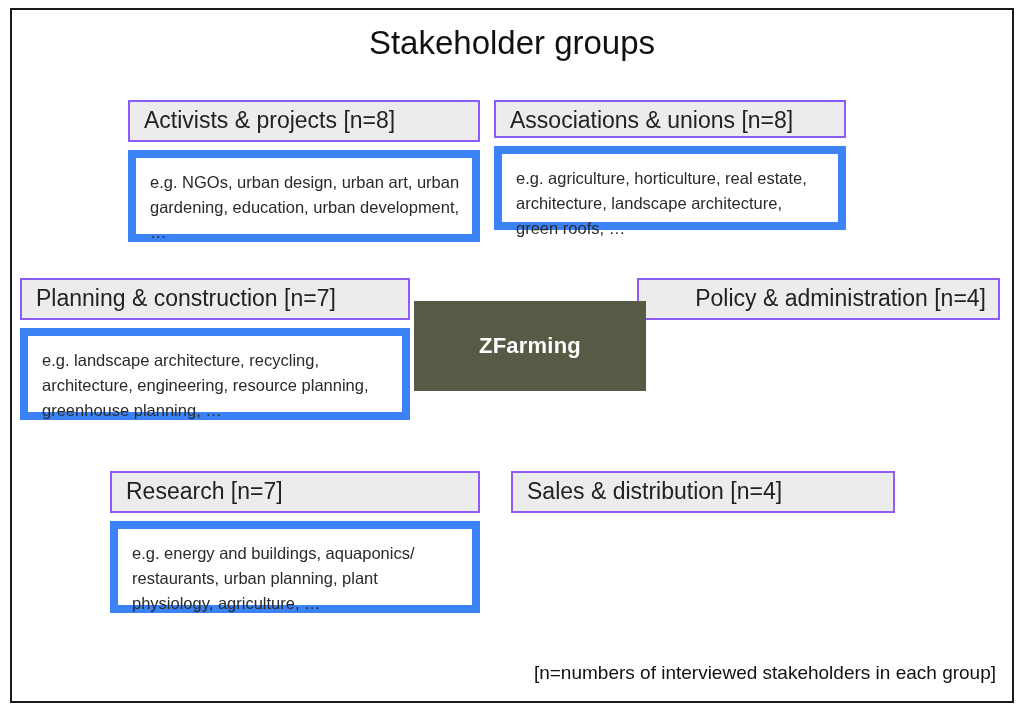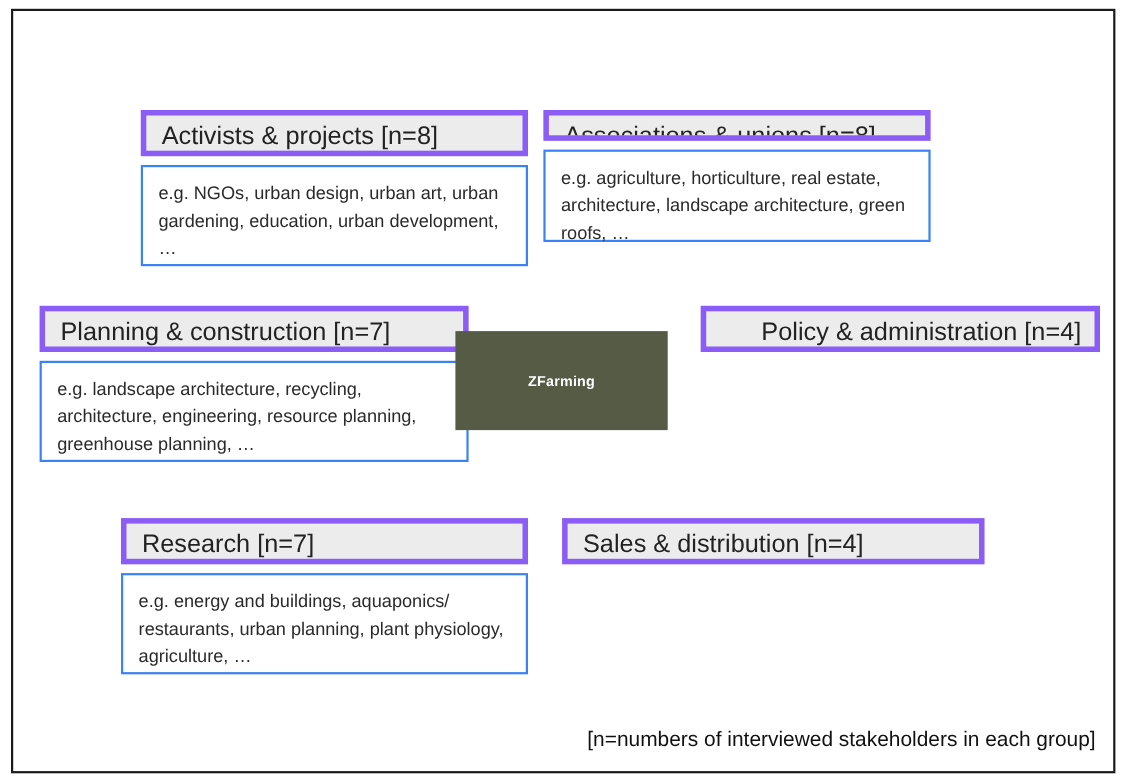--- a/index.html
+++ b/index.html
@@ -44,50 +44,50 @@
   }
 
   
   .group {
     position: absolute;
   }
 
   .group-header {
     box-sizing: border-box;
     background: #ececec;
-    border: 5px solid #8b5cf6;
+    border: 2px solid #8b5cf6;
     color: #222222;
     font-size: 23px;
     line-height: 1;
     padding: 7px 12px 9px 14px;
     white-space: nowrap;
     overflow: hidden;
   }
 
   .group-body {
     box-sizing: border-box;
     background: #ffffff;
-    border: 2px solid #3b82f6;
+    border: 8px solid #3b82f6;
     color: #2a2a2a;
     font-size: 16.5px;
     line-height: 1.52;
     padding: 12px 12px 10px 14px;
     margin-top: 8px;
   }
 
   
   .center-node {
     position: absolute;
     left: 414px;
     top: 301px;
-    width: 193px;
+    width: 232px;
     height: 90px;
     background: #555b44;
     color: #ffffff;
-    font-size: 13px;
+    font-size: 22px;
     font-weight: bold;
     display: flex;
     align-items: center;
     justify-content: center;
     letter-spacing: 0.2px;
   }
 
   .footnote {
     position: absolute;
     right: 28px;
@@ -96,24 +96,24 @@
     color: #111111;
     white-space: nowrap;
   }
 
   
   #grp-activists      { left: 128px; top: 100px; width: 352px; }
   #grp-activists .group-header { height: 42px; }
   #grp-activists .group-body   { height: 92px; }
 
   #grp-associations   { left: 494px; top: 100px; width: 352px; }
-  #grp-associations .group-header { height: 28px; }
+  #grp-associations .group-header { height: 38px; }
   #grp-associations .group-body   { height: 84px; }
 
-  #grp-planning       { left: 36px;  top: 278px; width: 390px; }
+  #grp-planning       { left: 20px;  top: 278px; width: 390px; }
   #grp-planning .group-header { height: 42px; }
   #grp-planning .group-body   { height: 92px; }
 
   #grp-policy         { left: 637px; top: 278px; width: 363px; }
   #grp-policy .group-header { height: 42px; text-align: right; }
   #grp-policy .group-body   { height: 118px; }
 
   #grp-research       { left: 110px; top: 471px; width: 370px; }
   #grp-research .group-header { height: 42px; }
   #grp-research .group-body   { height: 92px; }
@@ -122,20 +122,21 @@
   #grp-sales .group-header { height: 42px; }
   #grp-sales .group-body   { height: 92px; }
 </style>
 </head>
 <body>
 
 <div id="figure">
 
   <div class="outer-frame"></div>
 
+  <div class="figure-title">Stakeholder groups</div>
 
   <div class="group" id="grp-activists">
     <div class="group-header">Activists &amp; projects [n=8]</div>
     <div class="group-body">e.g. NGOs, urban design, urban art, urban gardening, education, urban development, …</div>
   </div>
 
   <div class="group" id="grp-associations">
     <div class="group-header">Associations &amp; unions [n=8]</div>
     <div class="group-body">e.g. agriculture, horticulture, real estate, architecture, landscape architecture, green roofs, …</div>
   </div>

